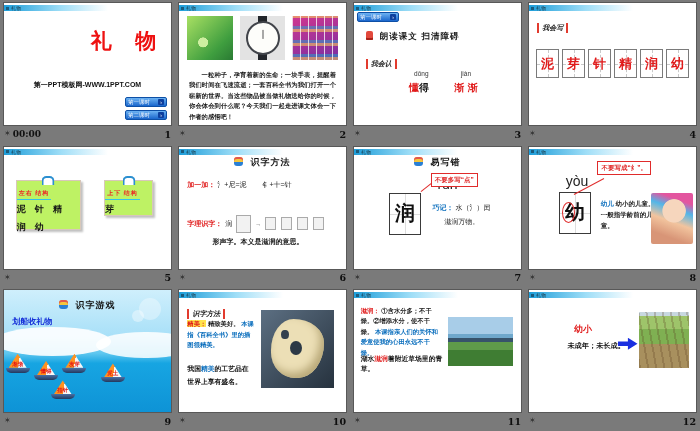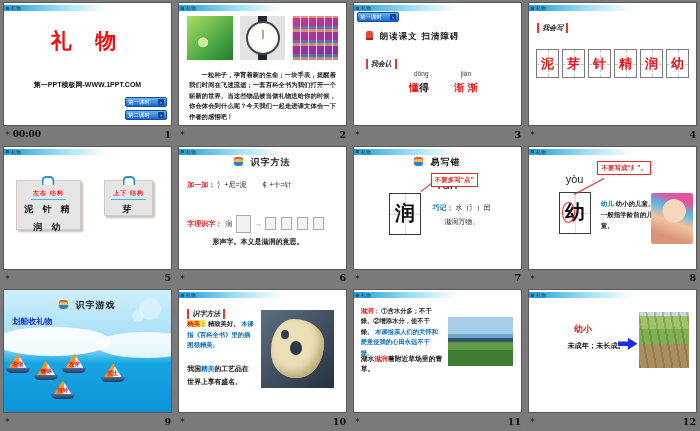--- a/index.html
+++ b/index.html
@@ -38,22 +38,22 @@
   .tzg .ch{position:absolute;inset:0;display:flex;align-items:center;justify-content:center;
            font:bold 13px "DejaVu Serif",serif;color:#e01b1b;z-index:1;}
   .wbox{position:absolute;width:30px;height:40px;border:1.5px solid #3a3a3a;background:#fff;}
   .wbox::before{content:"";position:absolute;left:0;right:0;top:50%;border-top:1px solid #ddd;}
   .wbox::after{content:"";position:absolute;top:0;bottom:0;left:50%;border-left:1px solid #ddd;}
   .wbox .ch{position:absolute;inset:0;display:flex;align-items:center;justify-content:center;
             font:bold 20px "DejaVu Serif",serif;color:#101010;z-index:1;}
   .callout{position:absolute;border:1px solid #e02b2b;color:#e02b2b;background:#fff;
            font-weight:bold;font-size:6.5px;padding:1.5px 3px;white-space:nowrap;z-index:3;}
   .rline{position:absolute;background:#e02b2b;height:1.2px;transform-origin:left center;z-index:2;}
-  .card{position:absolute;background:#e5e5e5;border:1px solid #d8c7ba;
-        box-shadow:1.5px 1.5px 2px rgba(0,0,0,.25);text-align:center;}
+  .card{position:absolute;background:#bef264;border:1px solid #d8c7ba;
+        box-shadow:1.5px 1.5px 2px rgba(0,0,0,.25);text-align:left;}
   .clip{position:absolute;top:-5px;left:50%;transform:translateX(-50%);width:9px;height:7px;
         border:2px solid #2b8fd0;border-bottom:none;border-radius:5px 5px 0 0;background:#fff;z-index:1;}
   .cardtitle{display:inline-block;font-weight:bold;font-size:6px;color:#e22;
              border-bottom:1px solid #35c0e8;padding:3px 2px 1px;letter-spacing:1px;}
   .cardchars{font:bold 9px "DejaVu Serif",serif;color:#151515;line-height:2.1;letter-spacing:3px;}
   .boat{position:absolute;width:24px;height:21px;}
   .sail{position:absolute;left:3px;top:0;width:18px;height:14px;
         background:linear-gradient(100deg,#ff9220 55%,#f7f7f7 55%);
         clip-path:polygon(50% 0,100% 100%,0 100%);}
   .sailword{position:absolute;left:0;top:7px;width:24px;text-align:center;
@@ -69,21 +69,21 @@
        vertical-align:middle;margin:0 1px;}
 </style>
 </head>
 <body>
 
 <div class="grid">
 
   <div class="cell">
     <div class="thumb">
       <div class="hdr"><span>礼物</span></div>
-      <div style="position:absolute;top:20%;width:100%;text-align:center;font:bold 21px 'DejaVu Serif',serif;color:#ee1111;letter-spacing:8px;">礼  物</div>
+      <div style="position:absolute;top:20%;width:100%;text-align:center;font:bold 21px 'DejaVu Serif',serif;color:#ee1111;letter-spacing:8px;padding-left:40px;">礼  物</div>
       <div style="position:absolute;top:63%;width:100%;text-align:center;font-weight:bold;font-size:7px;color:#111;">第一PPT模板网-WWW.1PPT.COM</div>
       <div style="position:absolute;right:4px;bottom:5px;display:flex;flex-direction:column;gap:3px;">
         <div class="pbtn">
           <span>第一课时</span>
           <span class="arr">›</span>
         </div>
         <div class="pbtn">
           <span>第二课时</span>
           <span class="arr">›</span>
         </div>
@@ -254,21 +254,21 @@
     <div class="strip">
       <span class="star">✶</span>
       <span class="num">7</span>
     </div>
   </div>
 
   <div class="cell">
     <div class="thumb">
       <div class="hdr"><span>礼物</span></div>
       <div class="callout" style="top:12%;left:41%;">不要写成“纟”。</div>
-      <div style="position:absolute;top:22%;left:22%;font-size:11px;color:#222;">yòu</div>
+      <div style="position:absolute;top:22%;left:22%;font-size:14px;color:#222;">yòu</div>
       <div class="rline" style="top:39%;left:27%;width:34px;transform:rotate(-28deg);"></div>
       <div class="wbox" style="top:37%;left:18%;">
         <span class="ch">幼</span>
         <span style="position:absolute;left:2px;top:9px;width:11px;height:19px;border:1px solid #e02b2b;border-radius:50%;z-index:2;"></span>
       </div>
       <div style="position:absolute;top:42%;left:43%;width:33%;font-size:6.5px;line-height:1.7;color:#1c1c1c;font-weight:600;">
         <span class="bluetxt">幼儿</span>
         <span>幼小的儿童。一般指学龄前的儿童。</span>
       </div>
       <div style="position:absolute;top:38%;right:2%;width:25%;height:42%;border-radius:2px;background:radial-gradient(circle at 55% 35%, #f6d6bd 28%, rgba(0,0,0,0) 30%),linear-gradient(200deg,#e3559f 18%,#52b6e8 34%,#f2c49e 55%,#d89577 80%);"></div>

